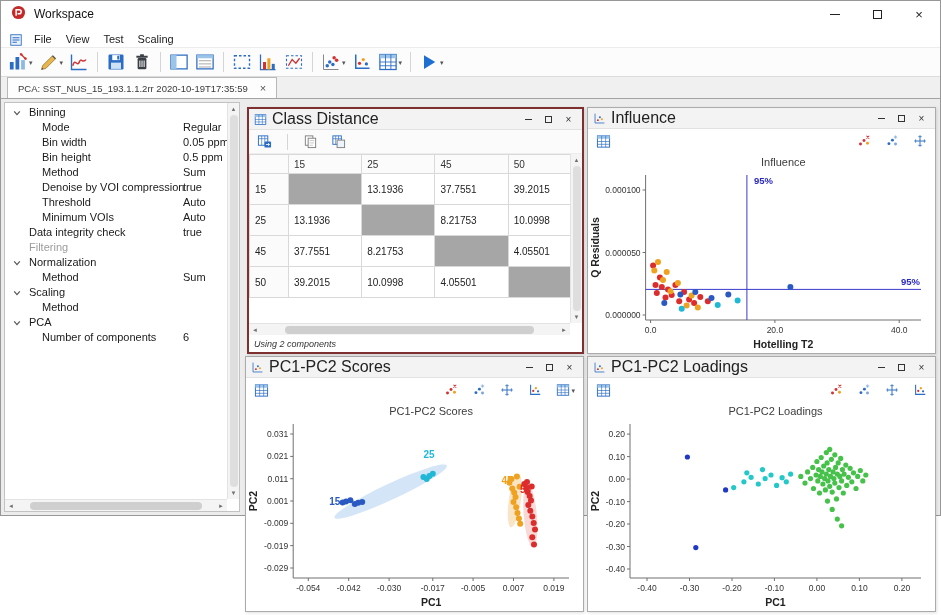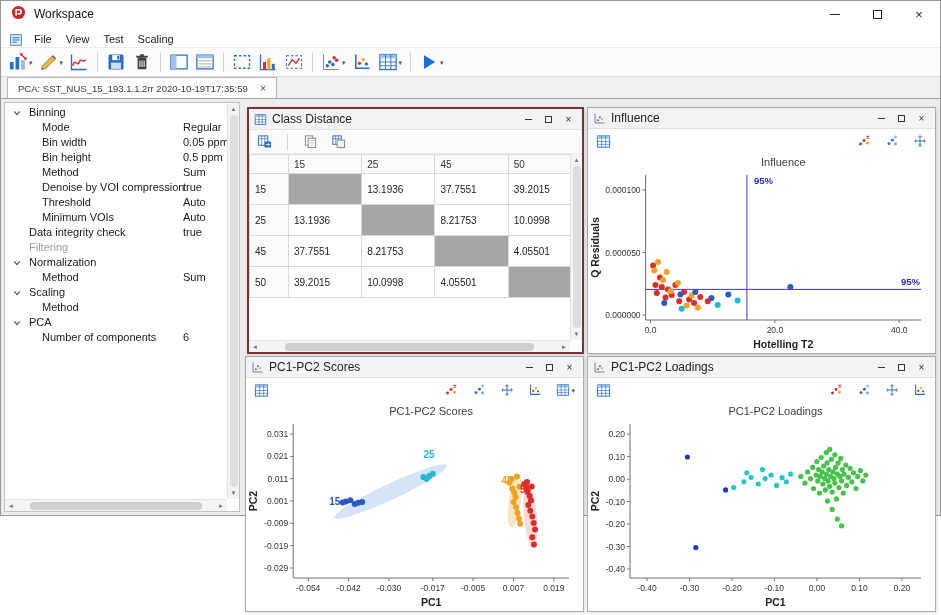--- a/index.html
+++ b/index.html
@@ -37,21 +37,21 @@
 .vtrack{position:absolute;top:0;right:0;bottom:12px;width:12px;background:#f4f4f4;border-left:1px solid #e3e3e3;display:flex;flex-direction:column;align-items:center;justify-content:space-between;padding:1px 0}
 .htrack{position:absolute;left:0;right:12px;bottom:0;height:12px;background:#f4f4f4;border-top:1px solid #e3e3e3;display:flex;align-items:center;justify-content:space-between;padding:0 1px}
 .scroll-arrow{font-size:6px;color:#707070;width:10px;height:10px;display:flex;align-items:center;justify-content:center}
 .hthumb{height:8px;background:#cfcfcf;border-radius:4px;flex:1;margin:0 1px;max-width:78%}
 .vthumb{width:8px;background:#dedede;border-radius:4px;flex:1;margin:1px 0}
 
 .mdi{flex:1;position:relative;min-width:0}
 .mdi-window{position:absolute;background:#fff;border:1px solid #ababab;display:flex;flex-direction:column;box-shadow:1px 1px 3px rgba(0,0,0,.12)}
 .mdi-window.active{border:2px solid #7e2f2f}
 .mdi-titlebar{height:21px;background:#f3f3f3;border-bottom:1px solid #e2e2e2;display:flex;align-items:center;padding:0 5px;gap:5px;flex:0 0 auto}
-.mdi-title{font-size:12px;color:#222;white-space:nowrap}
+.mdi-title{font-size:16px;color:#222;white-space:nowrap}
 .mdi-controls{margin-left:auto;display:flex;gap:3px}
 .mbtn{width:17px;height:15px;display:flex;align-items:center;justify-content:center;font-size:10px;color:#333}
 .m-min{width:7px;height:1px;background:#333;display:inline-block}
 .m-max{width:7px;height:7px;border:1px solid #333;display:inline-block}
 .mdi-toolbar{height:24px;display:flex;align-items:center;padding:0 5px;gap:7px;flex:0 0 auto;background:#fff}
 .mdi-toolbar.bordered{border-bottom:1px solid #ededed;background:#fbfbfb}
 .right-icons{margin-left:auto;display:flex;gap:8px;align-items:center}
 .chart-body{flex:1;position:relative;background:#fff;min-height:0}
 .chart-body svg{position:absolute;left:0;top:0;width:100%;height:100%}
 
@@ -413,20 +413,23 @@
           <div class="cd-vtrack">
             <span class="scroll-arrow">▲</span>
             <div class="vthumb"></div>
             <span class="scroll-arrow">▼</span>
           </div>
           <div class="cd-htrack">
             <span class="scroll-arrow">◄</span>
             <div class="hthumb"></div>
             <span class="scroll-arrow">►</span>
           </div>
+        </div>
+        <div class="cd-status">
+          <span>Using 2 components</span>
         </div>
       </div>
 
       <div class="mdi-window" style="left:344px;top:5px;width:349px;height:247px">
         <div class="mdi-titlebar">
           <span id="inf-title-icon" style="line-height:0"><svg width="13" height="13" viewBox="0 0 16 16">
                 <path d="M2.5 2 V13.5 H14" stroke="#2b6cc4" stroke-width="1" fill="none"></path>
                 <circle cx="6" cy="10" r="1.2" fill="#d03333"></circle>
                 <circle cx="8.5" cy="6.5" r="1.2" fill="#2b6cc4"></circle>
                 <circle cx="11" cy="9" r="1.2" fill="#efa120"></circle>

